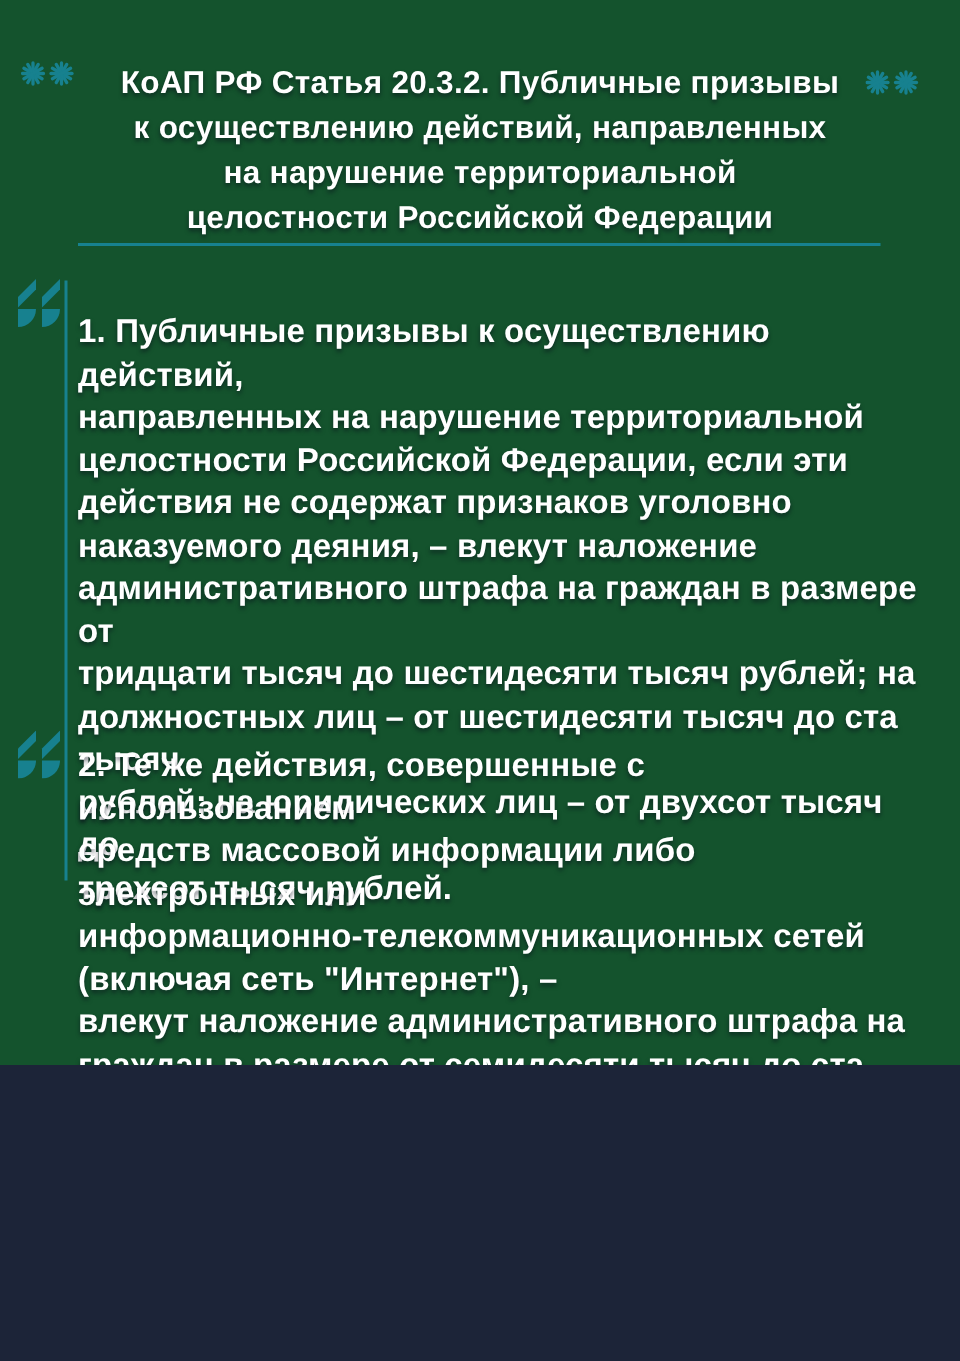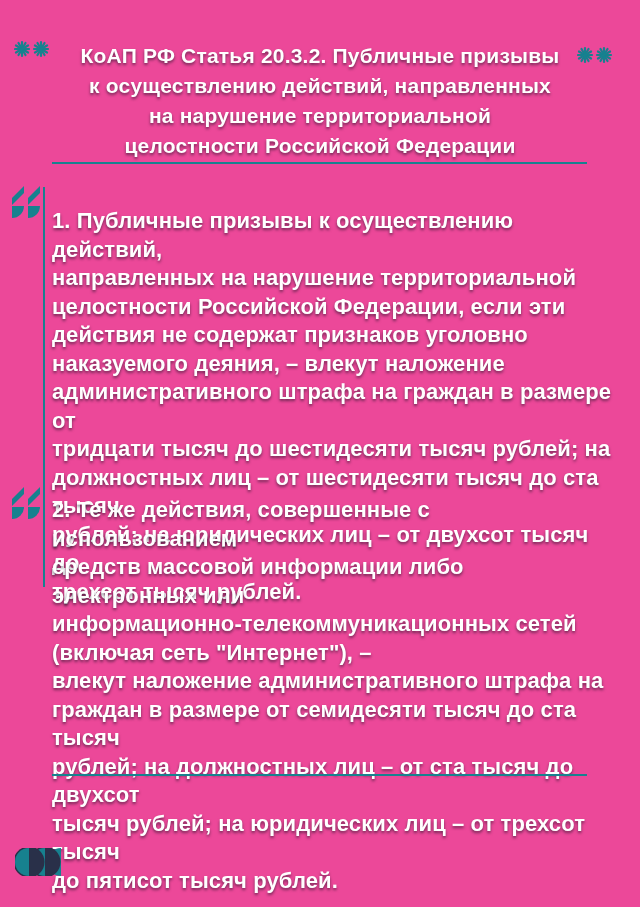--- a/index.html
+++ b/index.html
@@ -1,20 +1,20 @@
 <!DOCTYPE html>
 <html><head>
 <meta charset="utf-8">
 <style>
   html,body { margin:0; padding:0; background:#1c2438; }
   .page {
     position:relative;
-    width:640px; height:907px;
+    width:640px; height:710px;
     margin:0 auto;
-    background:#ec4899;
+    background:#14532d;
     overflow:hidden;
     font-family:"Liberation Sans", sans-serif;
   }
   .title {
     position:absolute;
     left:30px; right:30px; top:27px;
     text-align:center;
     color:#ffffff;
     font-size:21px;
     line-height:30px;

